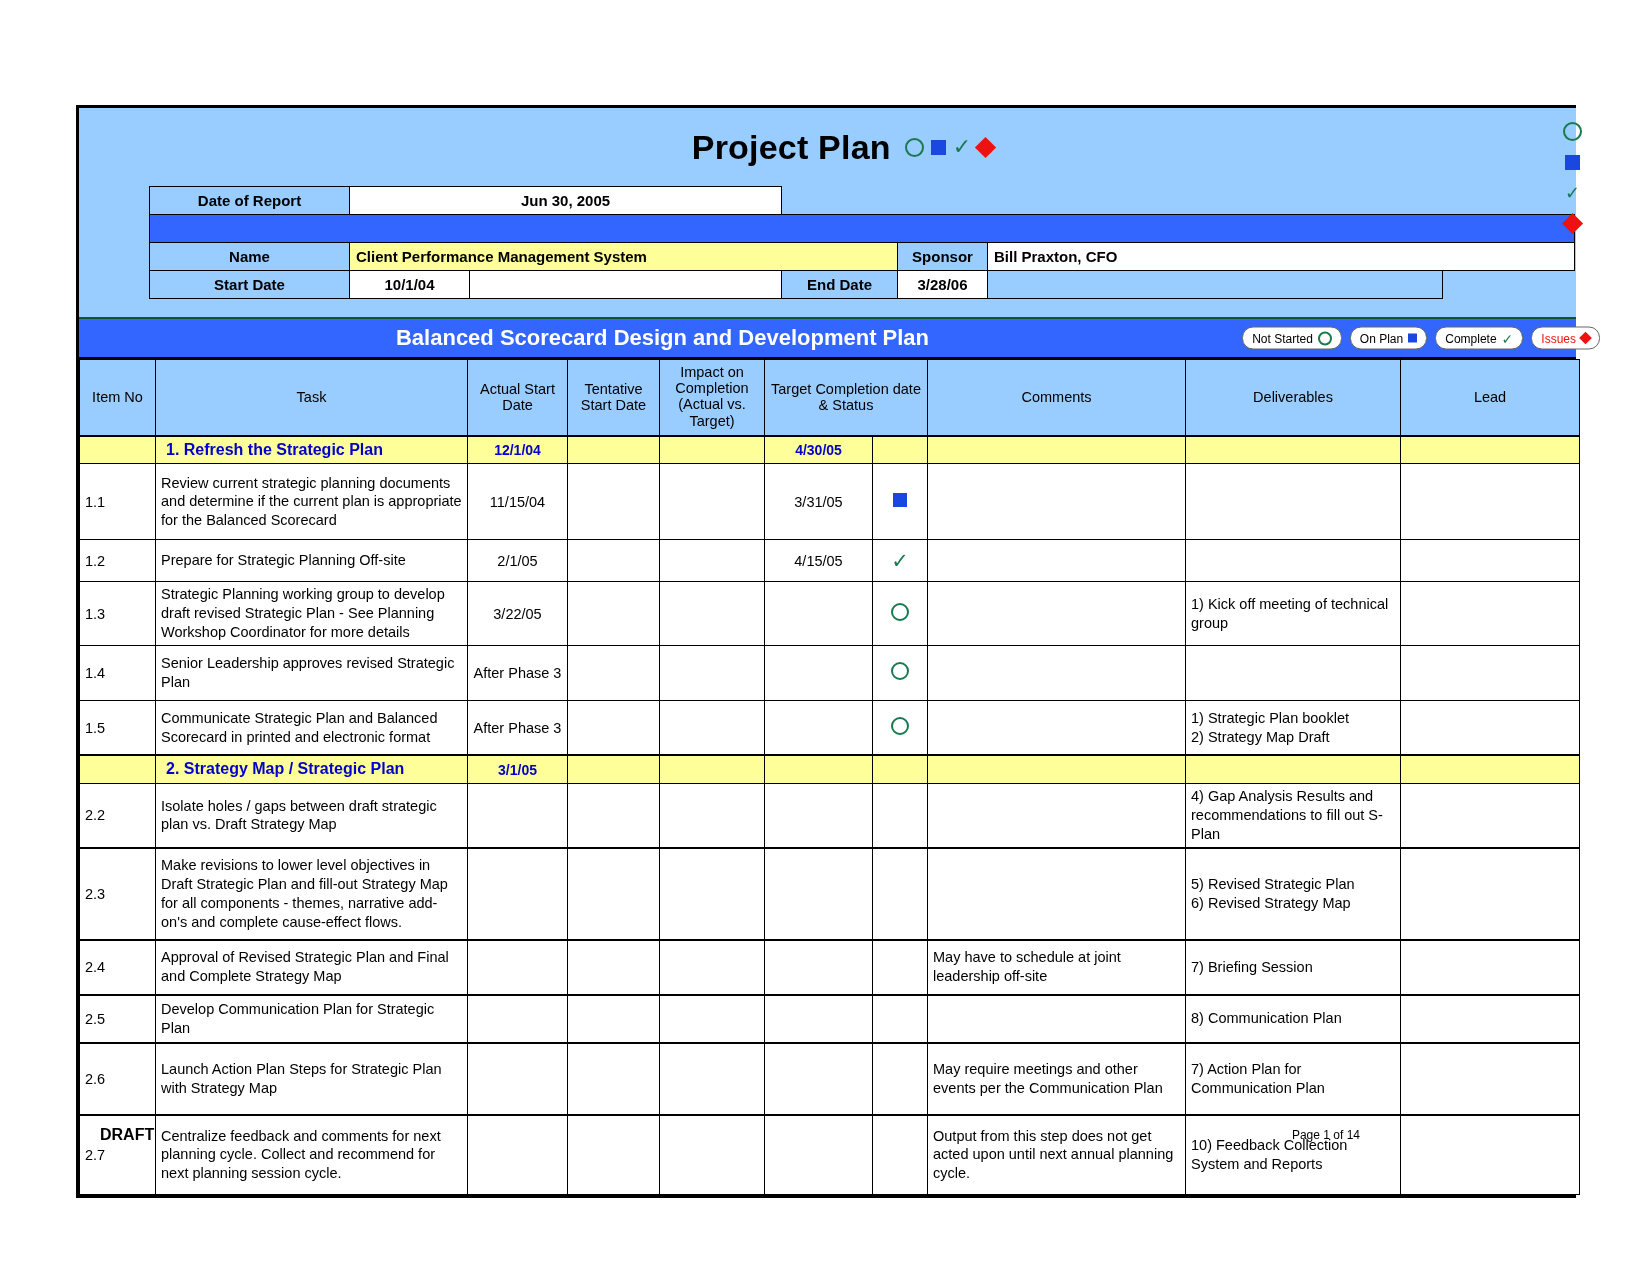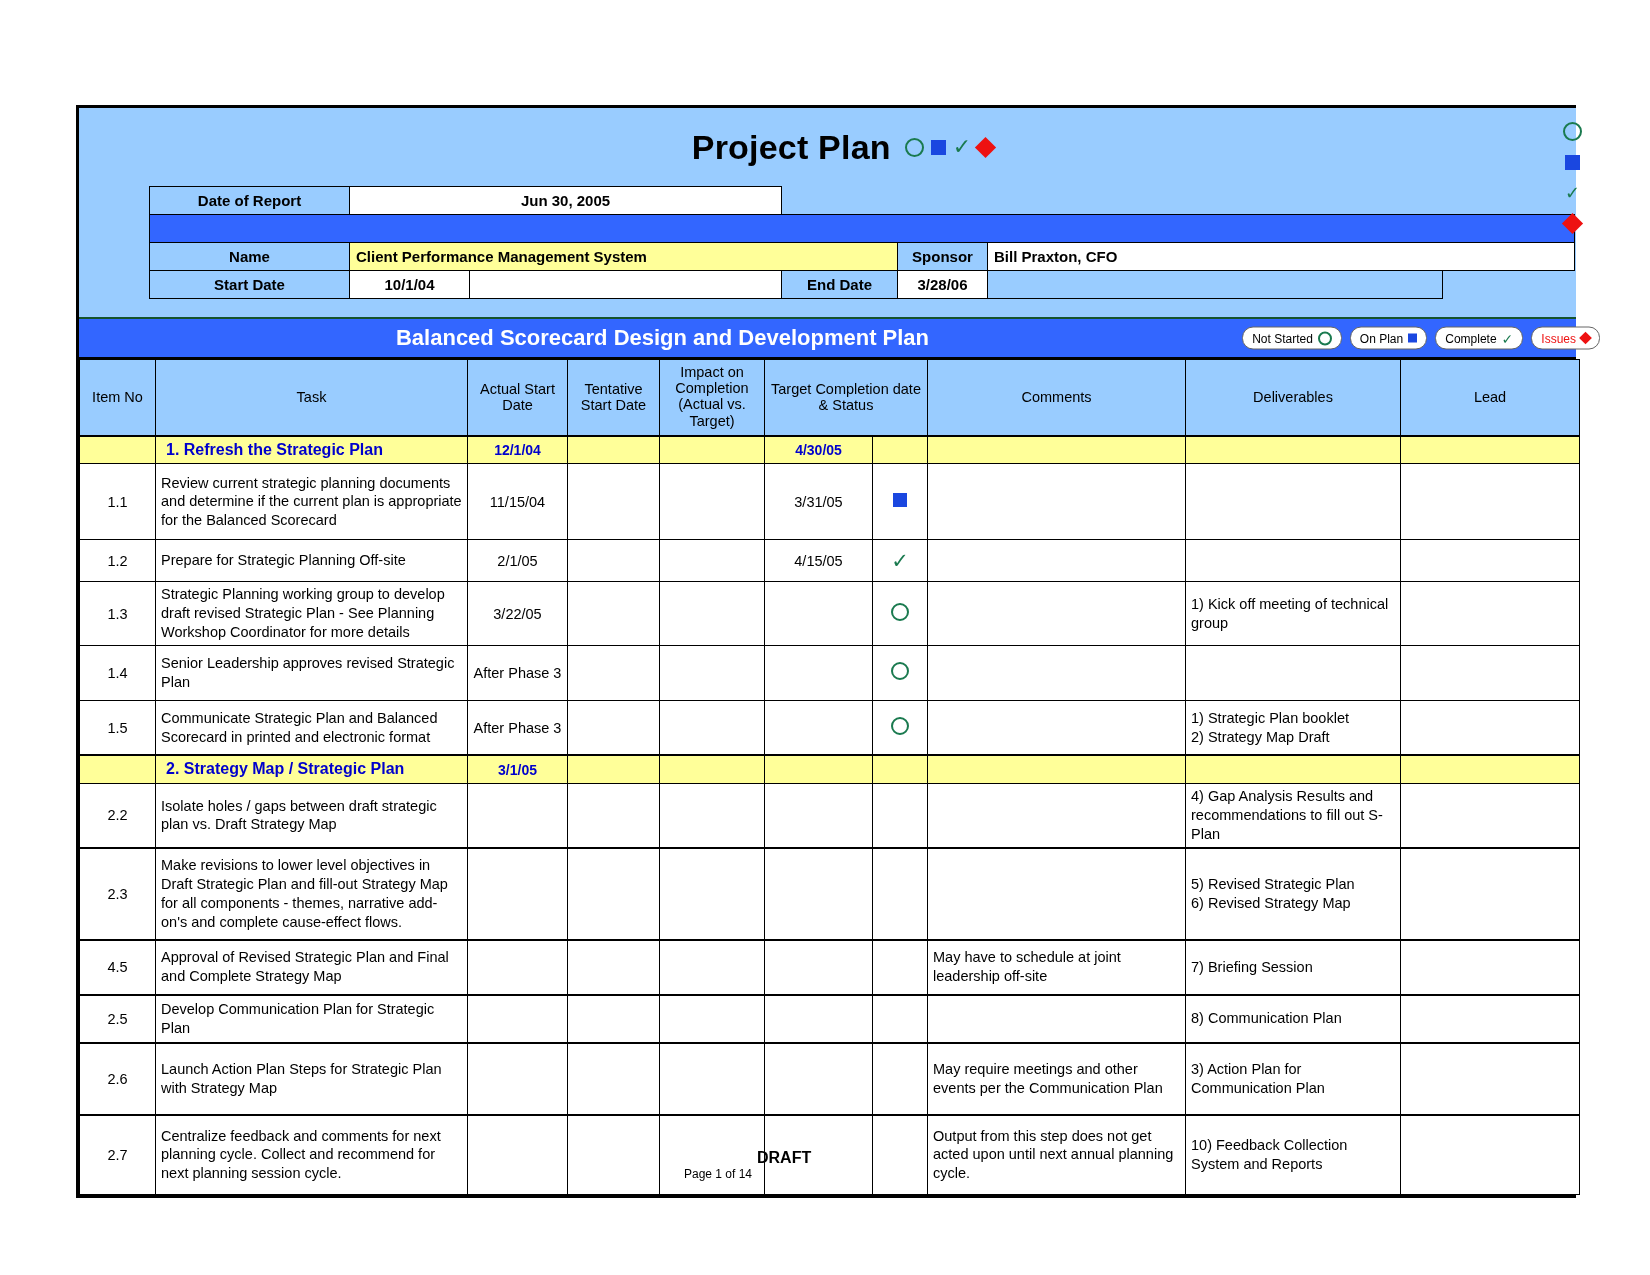--- a/index.html
+++ b/index.html
@@ -170,21 +170,21 @@
     border-top:none;
   }
   th.hdr-impact{
     position:relative;
     overflow:hidden;
   }
   th.hdr-impact .clipbox{
     position:absolute;left:0;right:0;top:4px;
     line-height:1.12;
   }
-  td.num{text-align:center;font-size:15px;}
+  td.num{font-size:15px;}
   td.task{text-align:left;line-height:1.3;}
   td.date{text-align:center;font-size:15px;}
   td.status{text-align:center;}
   td.cmt{text-align:left;line-height:1.3;font-size:14.5px;}
   td.deliv{text-align:left;line-height:1.3;font-size:14.5px;}
 
   tr.section td{
     background:#ffff99;
     height:28px;
     font-weight:bold;
@@ -208,23 +208,23 @@
   col.c-deliv{width:215px;}
   col.c-lead{width:179px;}
 
   .grid .g-circle{width:14px;height:14px;border-width:2px;}
   .grid .g-square{width:14px;height:14px;}
   .grid .g-check{font-size:21px;}
 
   
   .footer{
     position:absolute;
-    left:76px; right:0; top:1149px;
+    left:76px; right:0; top:1120px;
     height:30px;
-    display:flex;align-items:center;flex-direction:column;
+    display:flex;align-items:center;
   }
   .footer .draft{
     font-size:16px;font-weight:bold;color:#000;
     width:260px;padding-left:24px;box-sizing:border-box;
   }
   .footer .pageno{
     font-size:12px;color:#000;
     flex:1;text-align:right;padding-right:290px;
   }
 </style>
@@ -451,21 +451,21 @@
             <td class="date"></td>
             <td class="date"></td>
             <td class="date"></td>
             <td class="date"></td>
             <td class="status"></td>
             <td class="cmt"></td>
             <td class="deliv">5) Revised Strategic Plan<br>6) Revised Strategy Map</td>
             <td class="date"></td>
           </tr>
           <tr class=" thick-top">
-            <td class="num" style="height:55px">4.5</td>
+            <td class="num" style="height:55px">2.4</td>
             <td class="task">Approval of Revised Strategic Plan and Final and Complete Strategy Map</td>
             <td class="date"></td>
             <td class="date"></td>
             <td class="date"></td>
             <td class="date"></td>
             <td class="status"></td>
             <td class="cmt">May have to schedule at joint leadership off-site</td>
             <td class="deliv">7) Briefing Session</td>
             <td class="date"></td>
           </tr>
@@ -483,21 +483,21 @@
           </tr>
           <tr class=" thick-top">
             <td class="num" style="height:72px">2.6</td>
             <td class="task">Launch Action Plan Steps for Strategic Plan with Strategy Map</td>
             <td class="date"></td>
             <td class="date"></td>
             <td class="date"></td>
             <td class="date"></td>
             <td class="status"></td>
             <td class="cmt">May require meetings and other events per the Communication Plan</td>
-            <td class="deliv">3) Action Plan for Communication Plan</td>
+            <td class="deliv">7) Action Plan for Communication Plan</td>
             <td class="date"></td>
           </tr>
           <tr class=" thick-top">
             <td class="num" style="height:80px">2.7</td>
             <td class="task">Centralize feedback and comments for next planning cycle. Collect and recommend for next planning session cycle.</td>
             <td class="date"></td>
             <td class="date"></td>
             <td class="date"></td>
             <td class="date"></td>
             <td class="status"></td>

